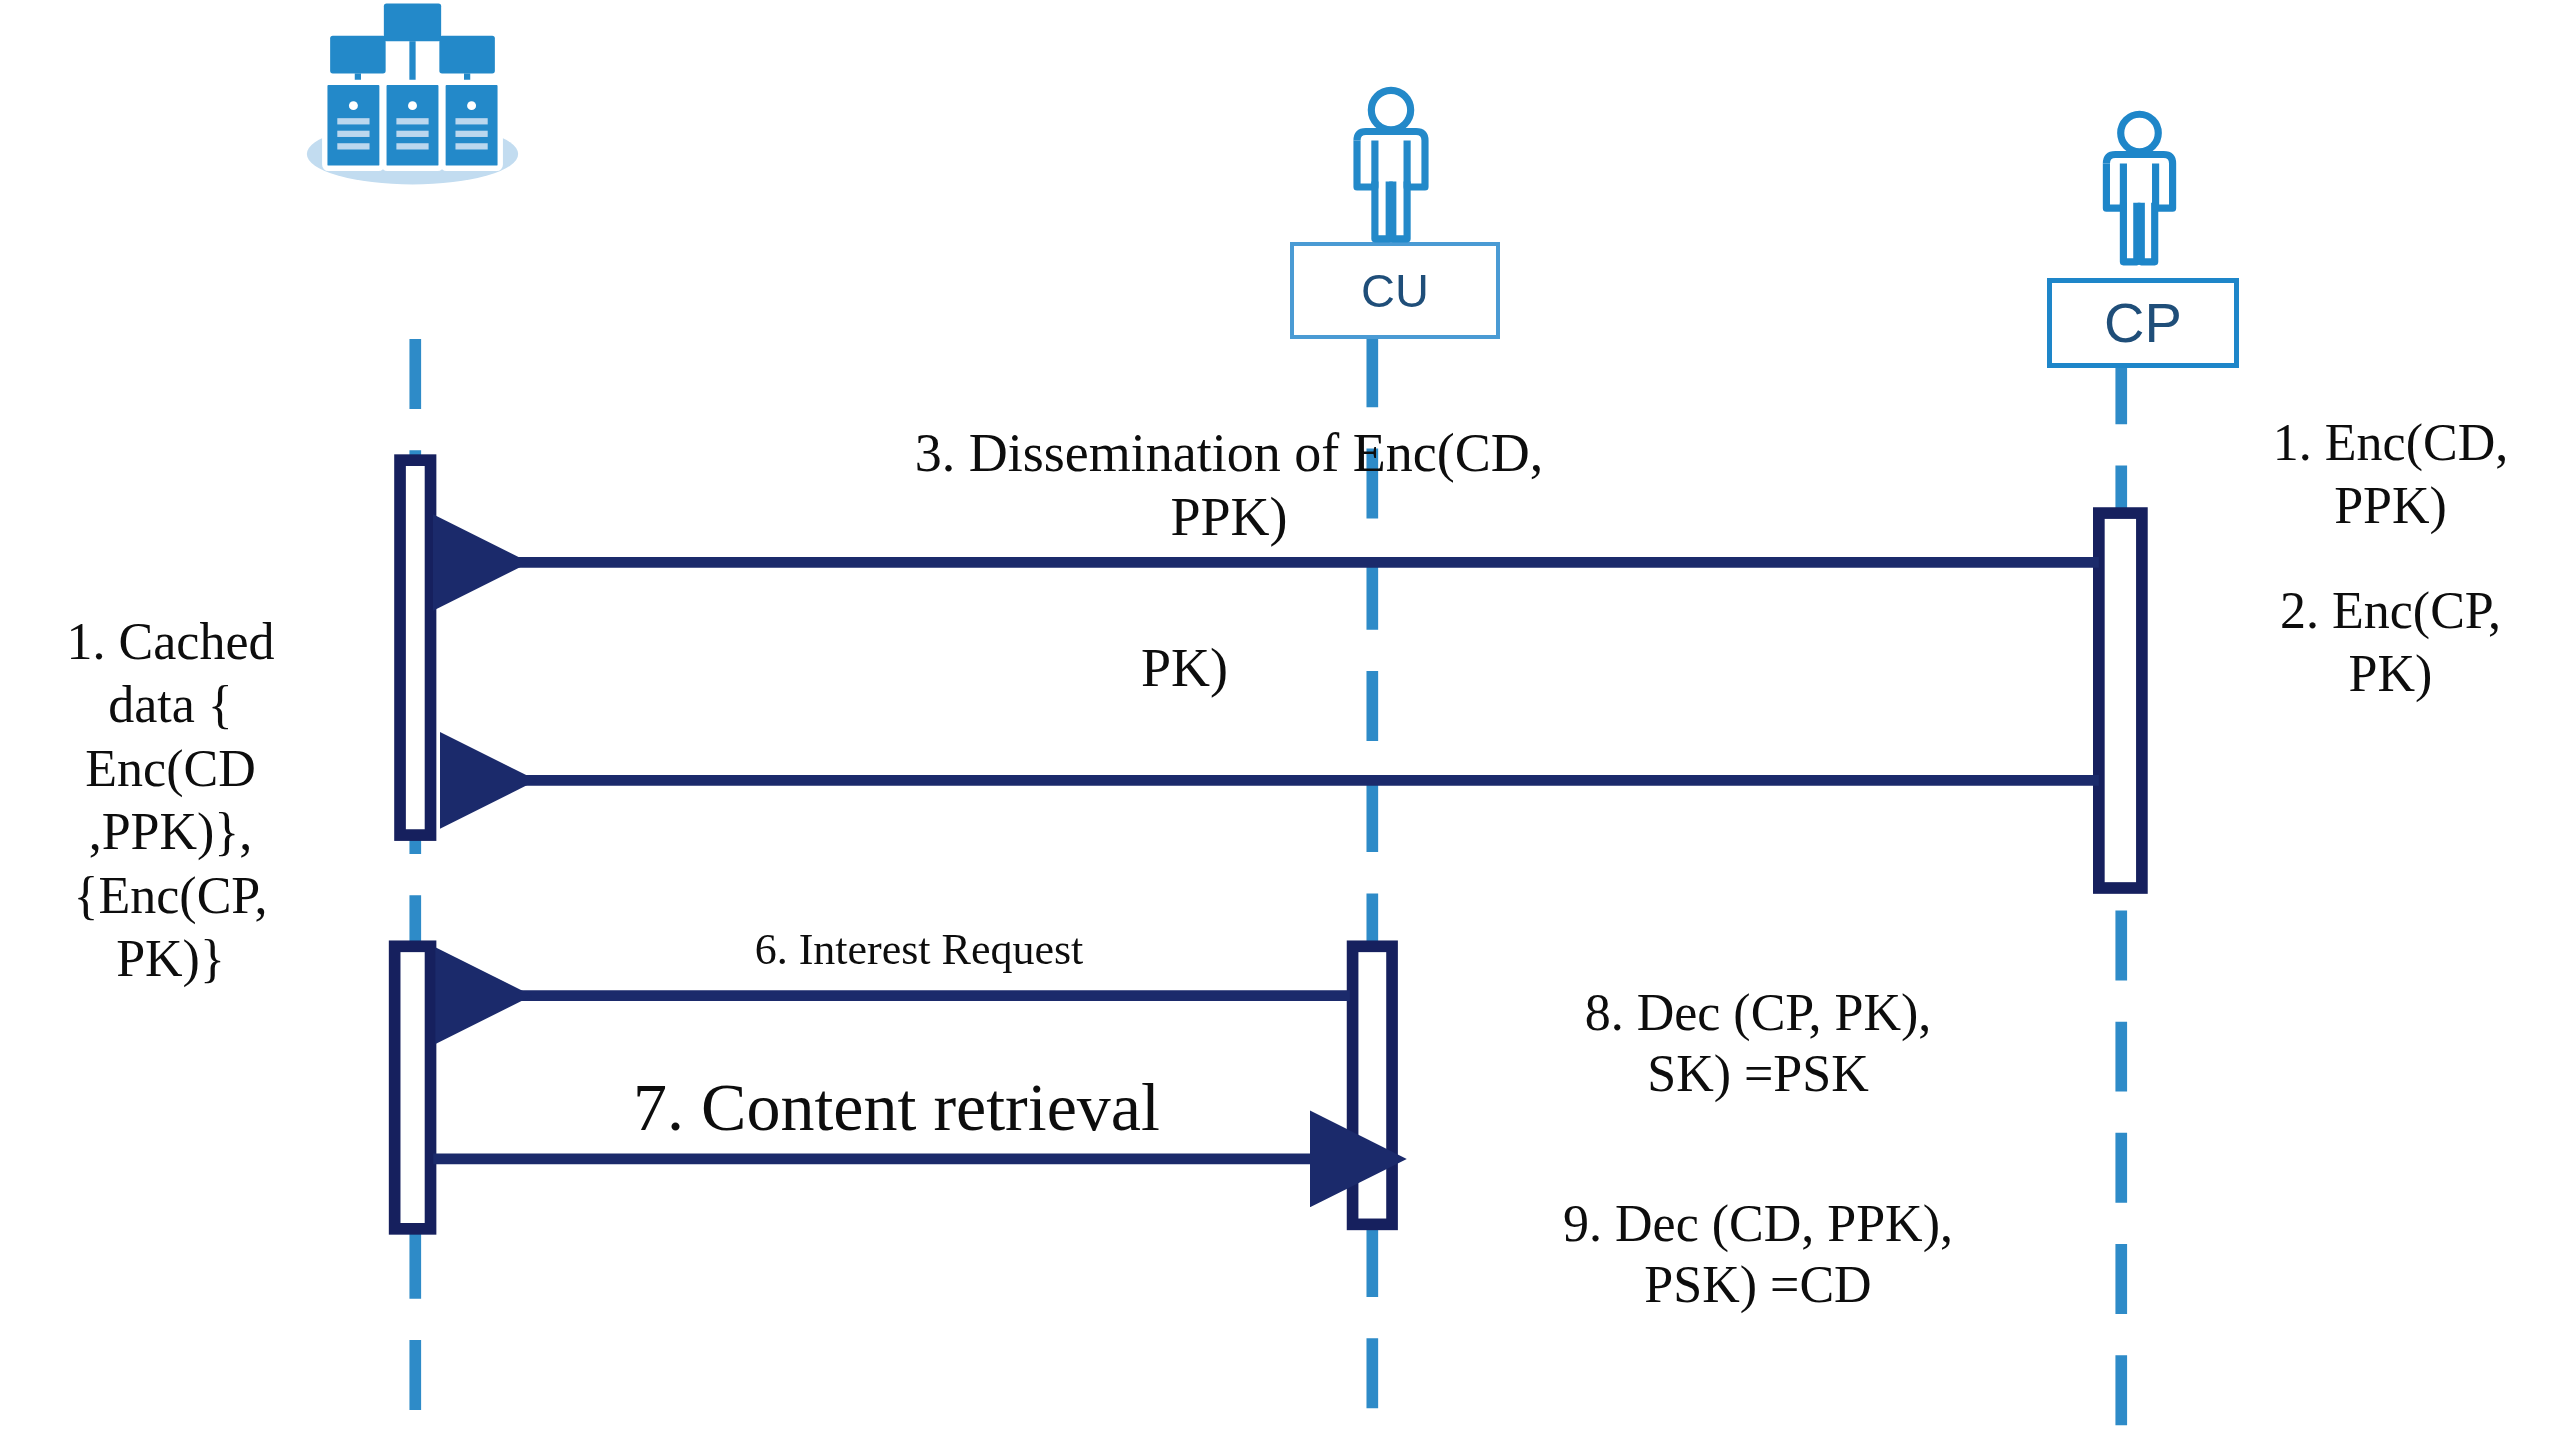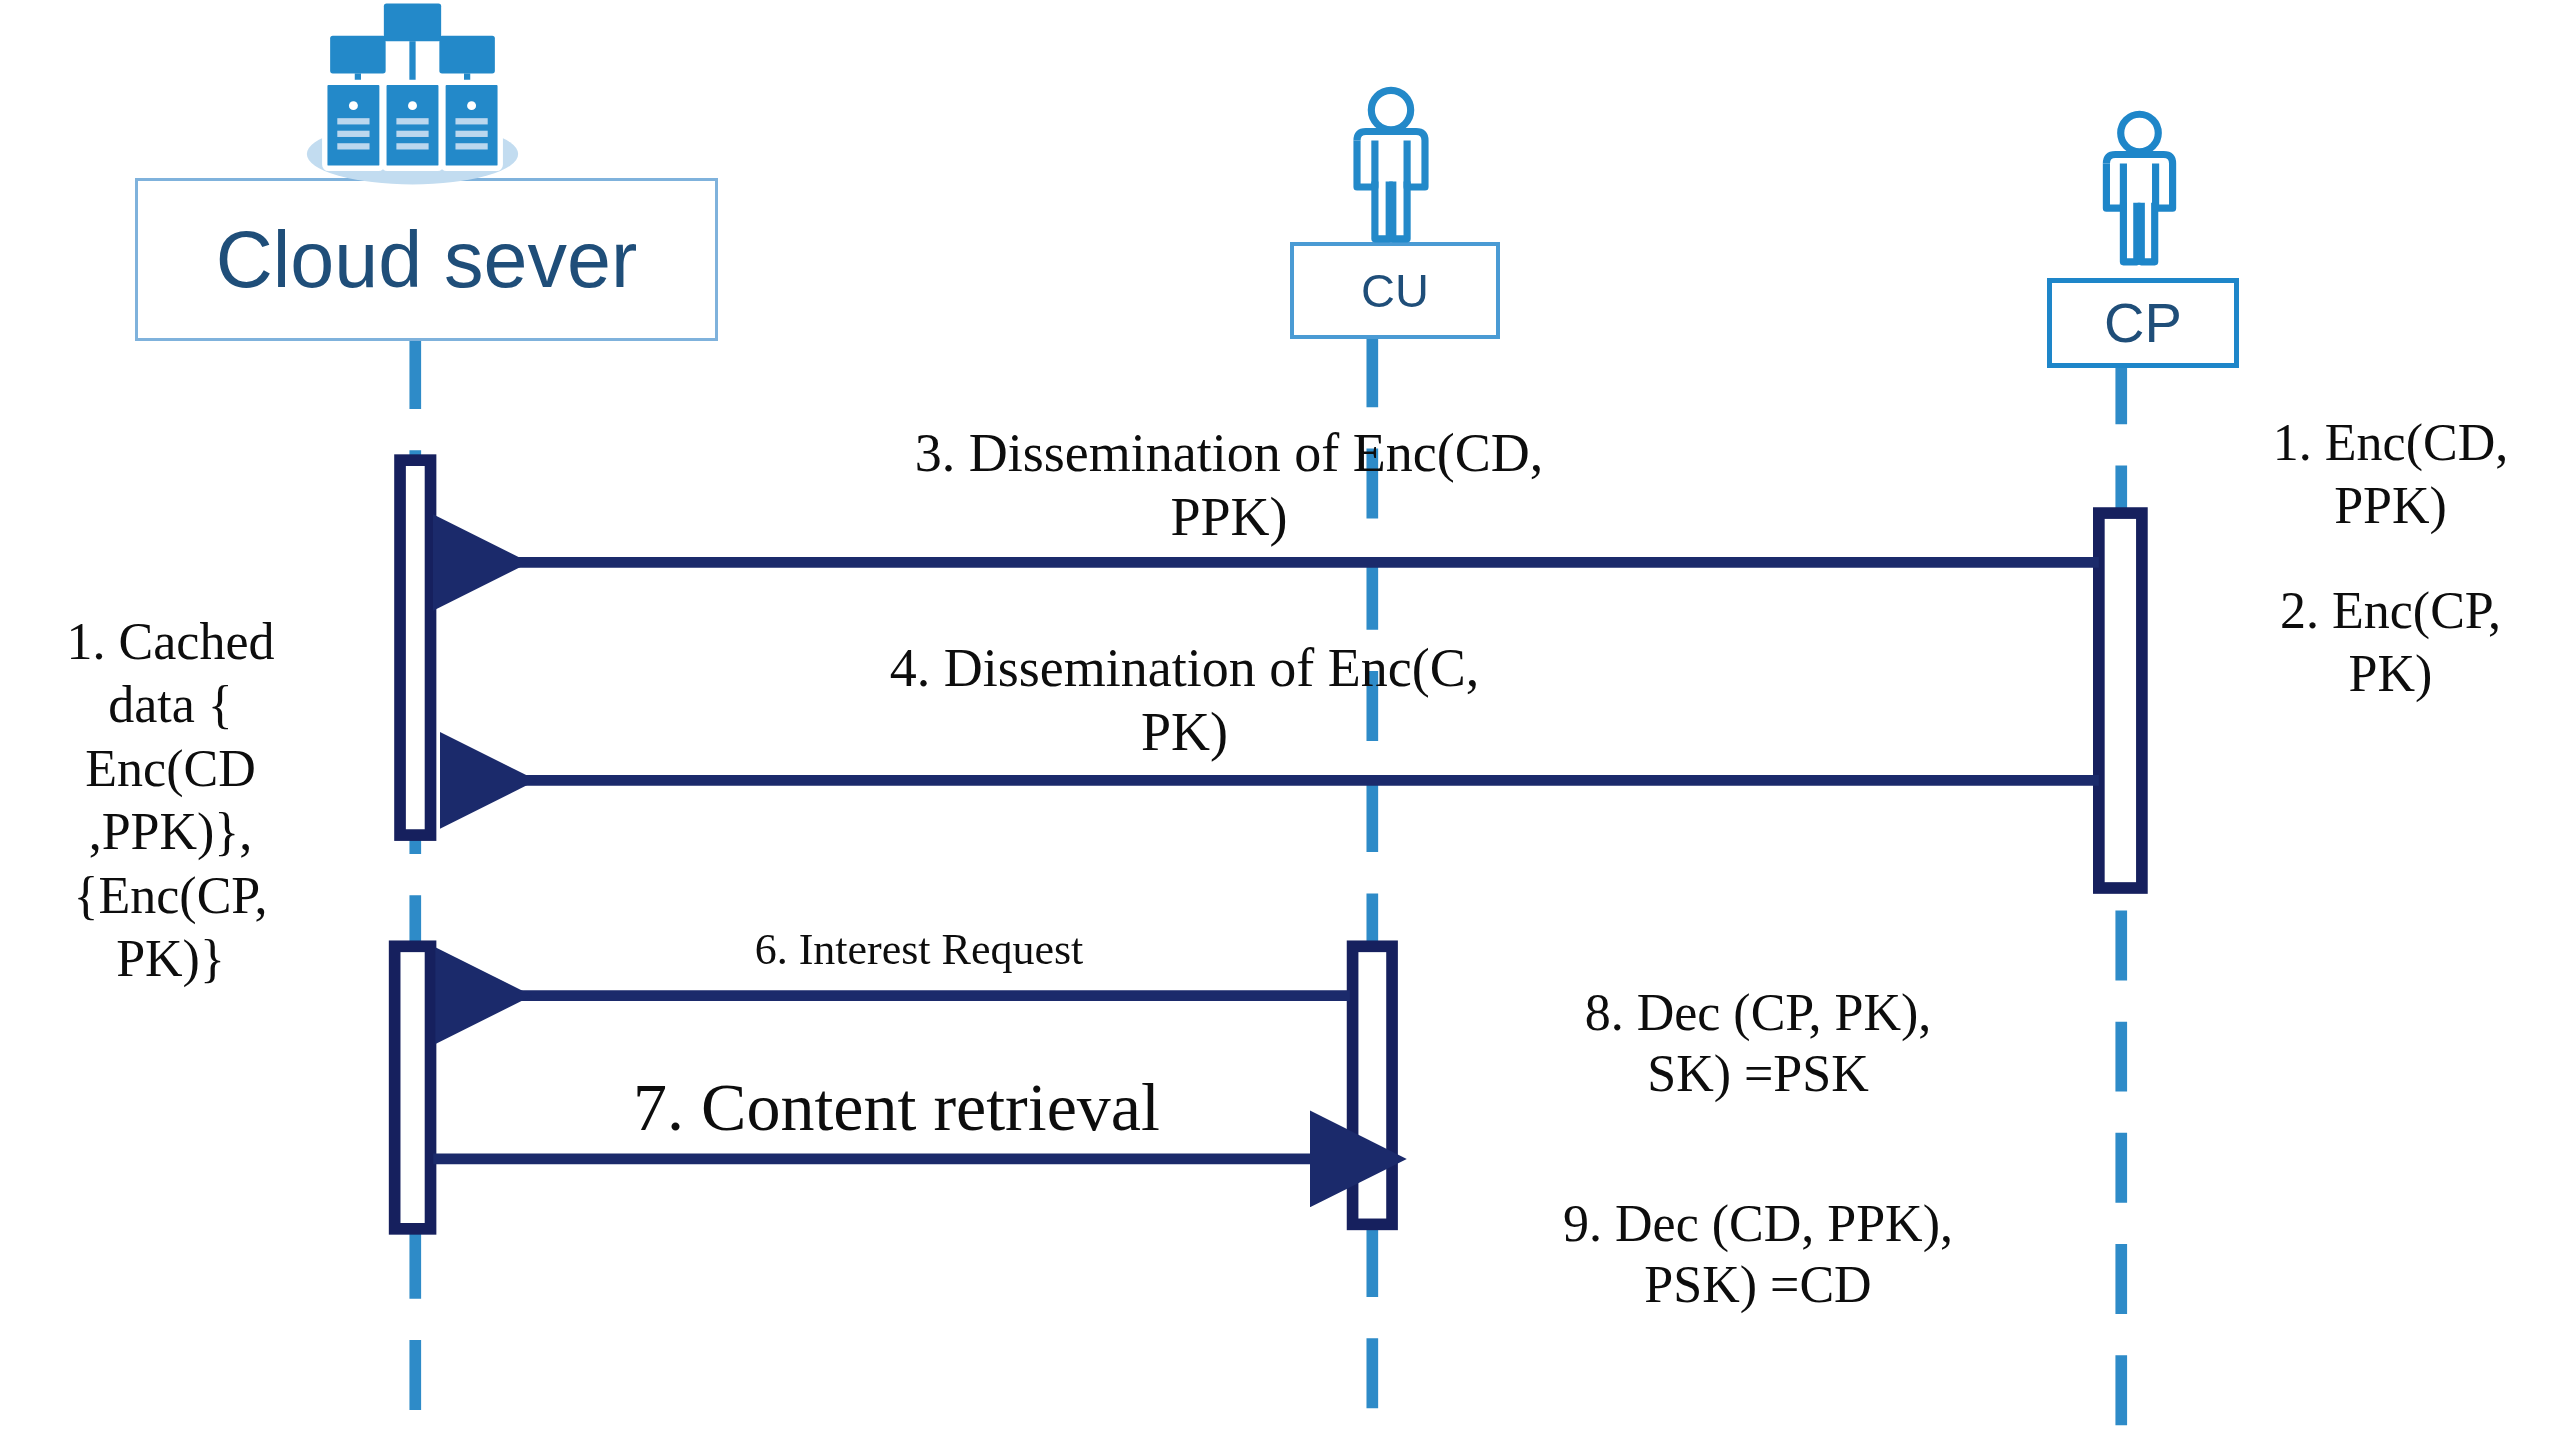--- a/index.html
+++ b/index.html
@@ -71,23 +71,20 @@
     </g>
 
     <g>
       <line x1="2340" y1="627" x2="492" y2="627" stroke="#1B2A6B" stroke-width="12" marker-end="url(#arrL)"></line>
       <line x1="2340" y1="870" x2="500" y2="870" stroke="#1B2A6B" stroke-width="12" marker-end="url(#arrL)"></line>
       <line x1="1505" y1="1110" x2="495" y2="1110" stroke="#1B2A6B" stroke-width="12" marker-end="url(#arrL)"></line>
       <line x1="483" y1="1292" x2="1470" y2="1292" stroke="#1B2A6B" stroke-width="12" marker-end="url(#arrR)"></line>
     </g>
   </svg>
 
-  <div class="pbox" id="box-cloud">
-    <span class="pbox-label">Cloud sever</span>
-  </div>
   <div class="pbox" id="box-cu">
     <span class="pbox-label">CU</span>
   </div>
   <div class="pbox" id="box-cp">
     <span class="pbox-label">CP</span>
   </div>
 
   <div class="icon-wrap" id="icon-server">
     <svg viewBox="0 0 320 210" width="287" height="188" xmlns="http://www.w3.org/2000/svg">
 
@@ -143,21 +140,20 @@
       <path d="M57,106 v66 h15 v-66"></path>
     </svg>
   </div>
 
   <div class="note just" id="note-msg3">
     <div>3. Dissemination of Enc(CD,</div>
     <div>PPK)</div>
   </div>
 
   <div class="note just" id="note-msg4">
-    <div>4. Dissemination of Enc(C,</div>
     <div>PK)</div>
   </div>
 
   <div class="note ctr" id="note-msg6">6. Interest Request</div>
 
   <div class="note ctr" id="note-msg7">7. Content retrieval</div>
 
   <div class="note just" id="note-cached">
     <div>1. Cached</div>
     <div>data      {</div>

